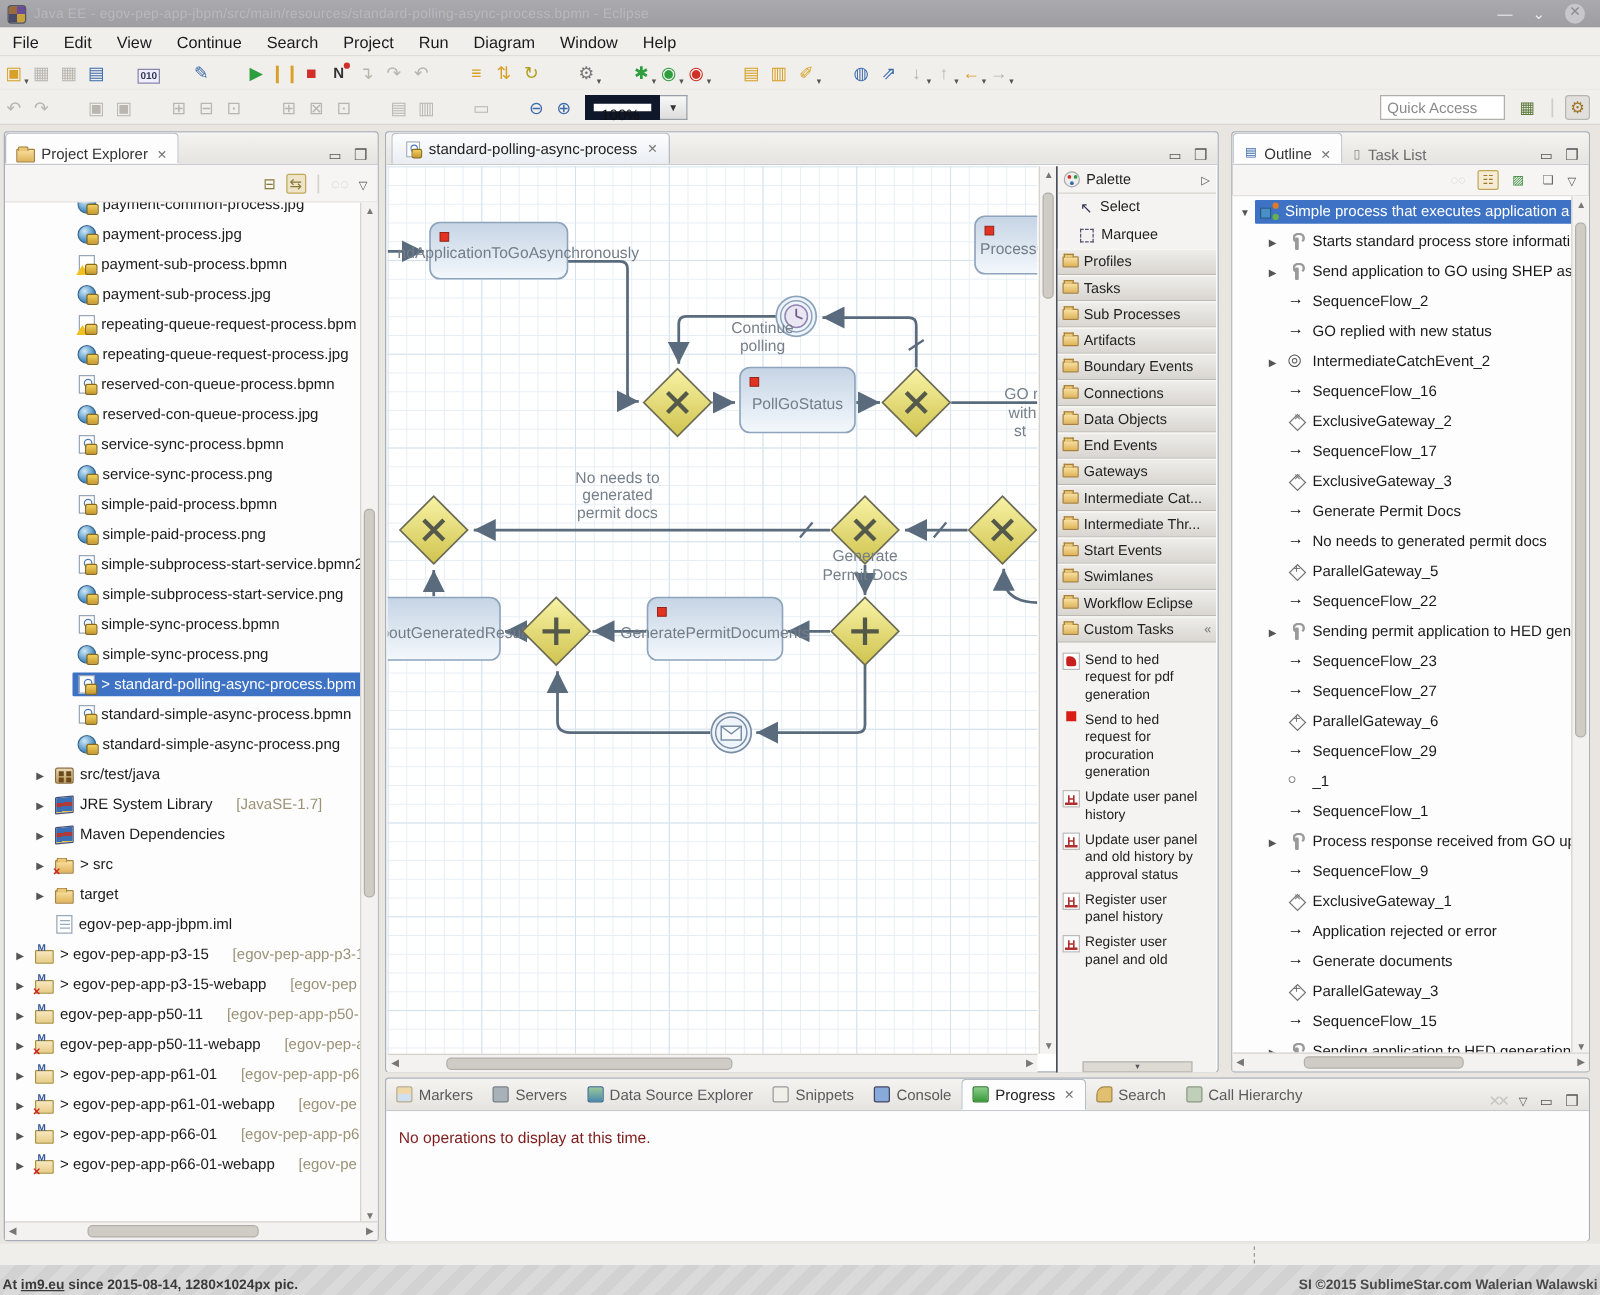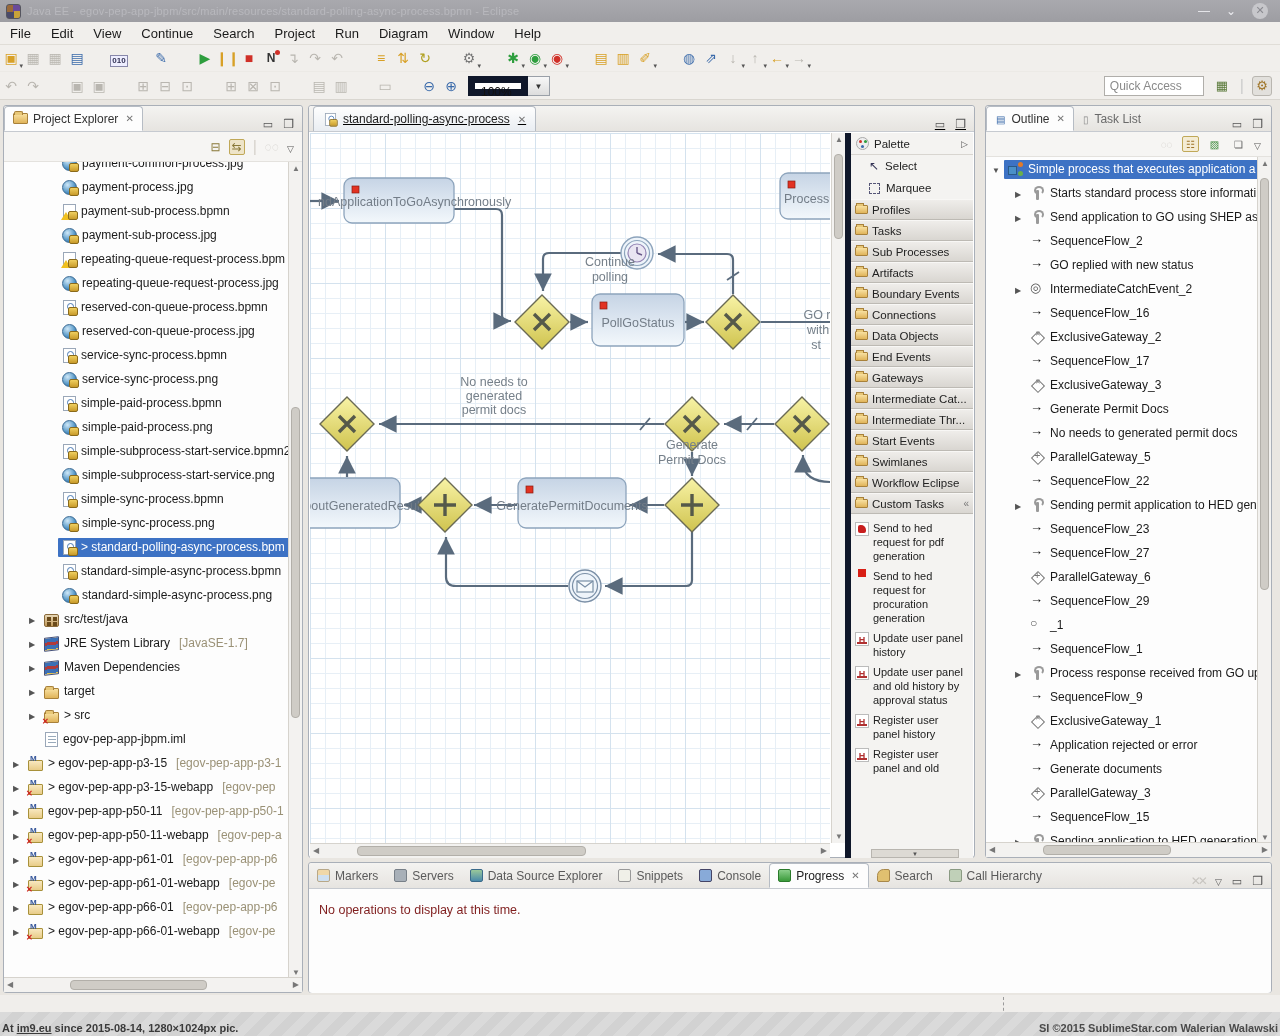--- a/index.html
+++ b/index.html
@@ -42,21 +42,21 @@
     font-size:12px; color:#8a8a8a; padding:2px 5px; }
   .persp { width:20px; height:20px; border:1px solid transparent; text-align:center;
     line-height:18px; font-size:13px; color:#5a7a3a; }
   .persp.on { background:#e2e0dc; border-color:#b9b6b0; border-radius:3px; color:#a0762a; }
 
   
   .panel { position:absolute; background:#f6f5f3; border:1px solid #a9afb8;
     border-radius:3px; }
   .tabrow { height:26px; background:linear-gradient(#f4f3f1,#e6e4e0);
     border-bottom:1px solid #c6cad0; display:flex; align-items:flex-end; border-radius:3px 3px 0 0;}
-  .vtab { height:25px; display:flex; align-items:center; padding:0 8px; font-size:12px;
+  .vtab { height:25px; display:flex; align-items:flex-end; padding:0 8px; font-size:12px;
     color:#333; gap:5px;margin-top:26px; }
   .vtab.on { background:#fdfdfd; border:1px solid #b6bcc4; border-bottom-color:#fdfdfd;
     border-radius:4px 4px 0 0; }
   .vtab.off { color:#6a6a6a; }
   .tclose { font-size:10px; color:#777; margin-left:2px; }
   .tclose::after { content:"✕"; }
   .panbtns { margin-left:auto; display:flex; gap:10px; margin-right:8px; align-items:center;
     color:#555; font-size:10px; }
   .minb::after{content:"▭";font-size:11px} .maxb::after{content:"❒";font-size:12px}
 
@@ -73,21 +73,21 @@
   #pexp .tree { margin-top:-11px; }
 
   .trow { height:24px; display:flex; align-items:center; font-size:12px; color:#1a1a1a;
     white-space:nowrap; }
   .twslot { width:16px; flex:none; text-align:center; }
   .tw::before { content:"▶"; font-size:8px; color:#555; }
   .tw.open::before { content:"▼"; }
   .ind0{padding-left:4px} .ind1{padding-left:20px} .ind2{padding-left:38px}
   .rowc { display:flex; align-items:center; gap:5px; padding:2px 4px; overflow:hidden; }
   .rowc.sel { background:#3d72c4; color:#fff; border-radius:1px; }
-  .sfx { color:#9a9176; margin-left:4px; }
+  .sfx { color:#9a9176; margin-left:14px; }
 
   
   .ic { width:16px; height:16px; position:relative; flex:none; display:inline-block; }
   .ic-bpmn, .ic-bpmnw, .ic-txt, .ic-xml { background:#fff; border:1px solid #9aa7b8;
     width:13px; height:15px; margin-left:1px; }
   .ic-bpmn::before { content:""; position:absolute; left:3px; top:2px; width:5px; height:5px;
     border:1px solid #4a7ab5; border-radius:50%; }
   .ic-bpmn::after, .ic-bpmnw::after, .ic-img::after {
     content:""; position:absolute; right:-3px; bottom:-2px; width:8px; height:7px;
     background:linear-gradient(#f0d060,#c89a2a); border:1px solid #8a6a1a; border-radius:2px; }
@@ -127,41 +127,41 @@
   .hscroll .thumb { position:absolute; top:2px; height:10px; background:#cfccc6;
     border:1px solid #b2afa9; border-radius:4px; }
   .hscroll .ar { position:absolute; top:2px; font-size:8px; color:#777; }
   .vscroll { position:absolute; top:0; right:0; width:14px; height:100%; background:#f3f2f0;
     border-left:1px solid #d6d3cd; }
   .vscroll .thumb { position:absolute; left:2px; width:9px; background:#cfccc6;
     border:1px solid #b2afa9; border-radius:4px; }
   .vscroll .ar { position:absolute; left:3px; font-size:8px; color:#777; }
 
   
-  #editor { left:308px; top:105px; width:667px; height:753px; background:#fff;text-decoration:underline; }
+  #editor { left:308px; top:105px; width:667px; height:753px; background:#fff; }
   #editor .tabrow { border-radius:3px 3px 0 0; }
   .etab { height:25px; display:flex; align-items:center; gap:6px; padding:0 9px;
     background:linear-gradient(#fefefe,#e9edf2); border:1px solid #b6bcc4;
     border-bottom:none; border-radius:4px 4px 0 0; font-size:12px; color:#222; margin-left:4px;}
   #canvas { position:absolute; left:1px; top:27px; width:520px; height:710px; overflow:hidden;
     background-color:#fff;
     background-image:
       linear-gradient(#d4e2ee 1px, transparent 1px),
       linear-gradient(90deg,#d4e2ee 1px, transparent 1px),
       linear-gradient(#e7eff6 1px, transparent 1px),
       linear-gradient(90deg,#e7eff6 1px, transparent 1px);
     background-size:75px 75px, 75px 75px, 15px 15px, 15px 15px; }
   #cvs-v { position:absolute; right:129px; top:27px; width:14px; height:710px;
     background:#f3f2f0; border-left:1px solid #d6d3cd; }
   #cvs-h { position:absolute; left:1px; top:737px; width:520px; height:15px; background:#f3f2f0;
     border-top:1px solid #d6d3cd; }
 
   
   #palette { position:absolute; right:1px; top:27px; width:128px; height:725px;
-    background:#f4f3f1; border-left:6px solid #0f172a; overflow:hidden; font-size:11.5px; }
+    background:#f4f3f1; border-left:1px solid #0f172a; overflow:hidden; font-size:11.5px; }
   .phead { height:22px; display:flex; align-items:center; gap:5px; padding:0 5px;
     border-bottom:1px solid #d8d5d0; color:#222; }
   .pal-ic { width:13px; height:13px; border-radius:50%; background:#eee; border:1px solid #aaa;
     position:relative; }
   .pal-ic::before { content:""; position:absolute; left:2px; top:2px; width:3px; height:3px;
     border-radius:50%; background:#d03028; box-shadow:5px 0 0 #2e9e3e, 2px 5px 0 #3a6aaa; }
   .phead .parr { margin-left:auto; font-size:9px; color:#555; }
   .ptool { height:22px; display:flex; align-items:center; gap:6px; padding:0 0 0 18px; color:#222;}
   .cursor-ic { font-size:12px; color:#335; }
   .marq-ic { width:11px; height:11px; border:1px dashed #557; }
@@ -632,31 +632,31 @@
           <span class="rowc">
             <span class="ic ic-lib"></span>
             <span class="lbl">Maven Dependencies</span>
 
           </span>
         </div>
 
         <div class="trow ind1">
           <span class="twslot"><span class="tw"></span></span>
           <span class="rowc">
+            <span class="ic ic-folderw"></span>
+            <span class="lbl">&gt; src</span>
+
+          </span>
+        </div>
+
+        <div class="trow ind1">
+          <span class="twslot"><span class="tw"></span></span>
+          <span class="rowc">
             <span class="ic ic-folder"></span>
             <span class="lbl">target</span>
-
-          </span>
-        </div>
-
-        <div class="trow ind1">
-          <span class="twslot"><span class="tw"></span></span>
-          <span class="rowc">
-            <span class="ic ic-folderw"></span>
-            <span class="lbl">&gt; src</span>
 
           </span>
         </div>
 
         <div class="trow ind1">
           <span class="twslot"></span>
           <span class="rowc">
             <span class="ic ic-txt"></span>
             <span class="lbl">egov-pep-app-jbpm.iml</span>
 

